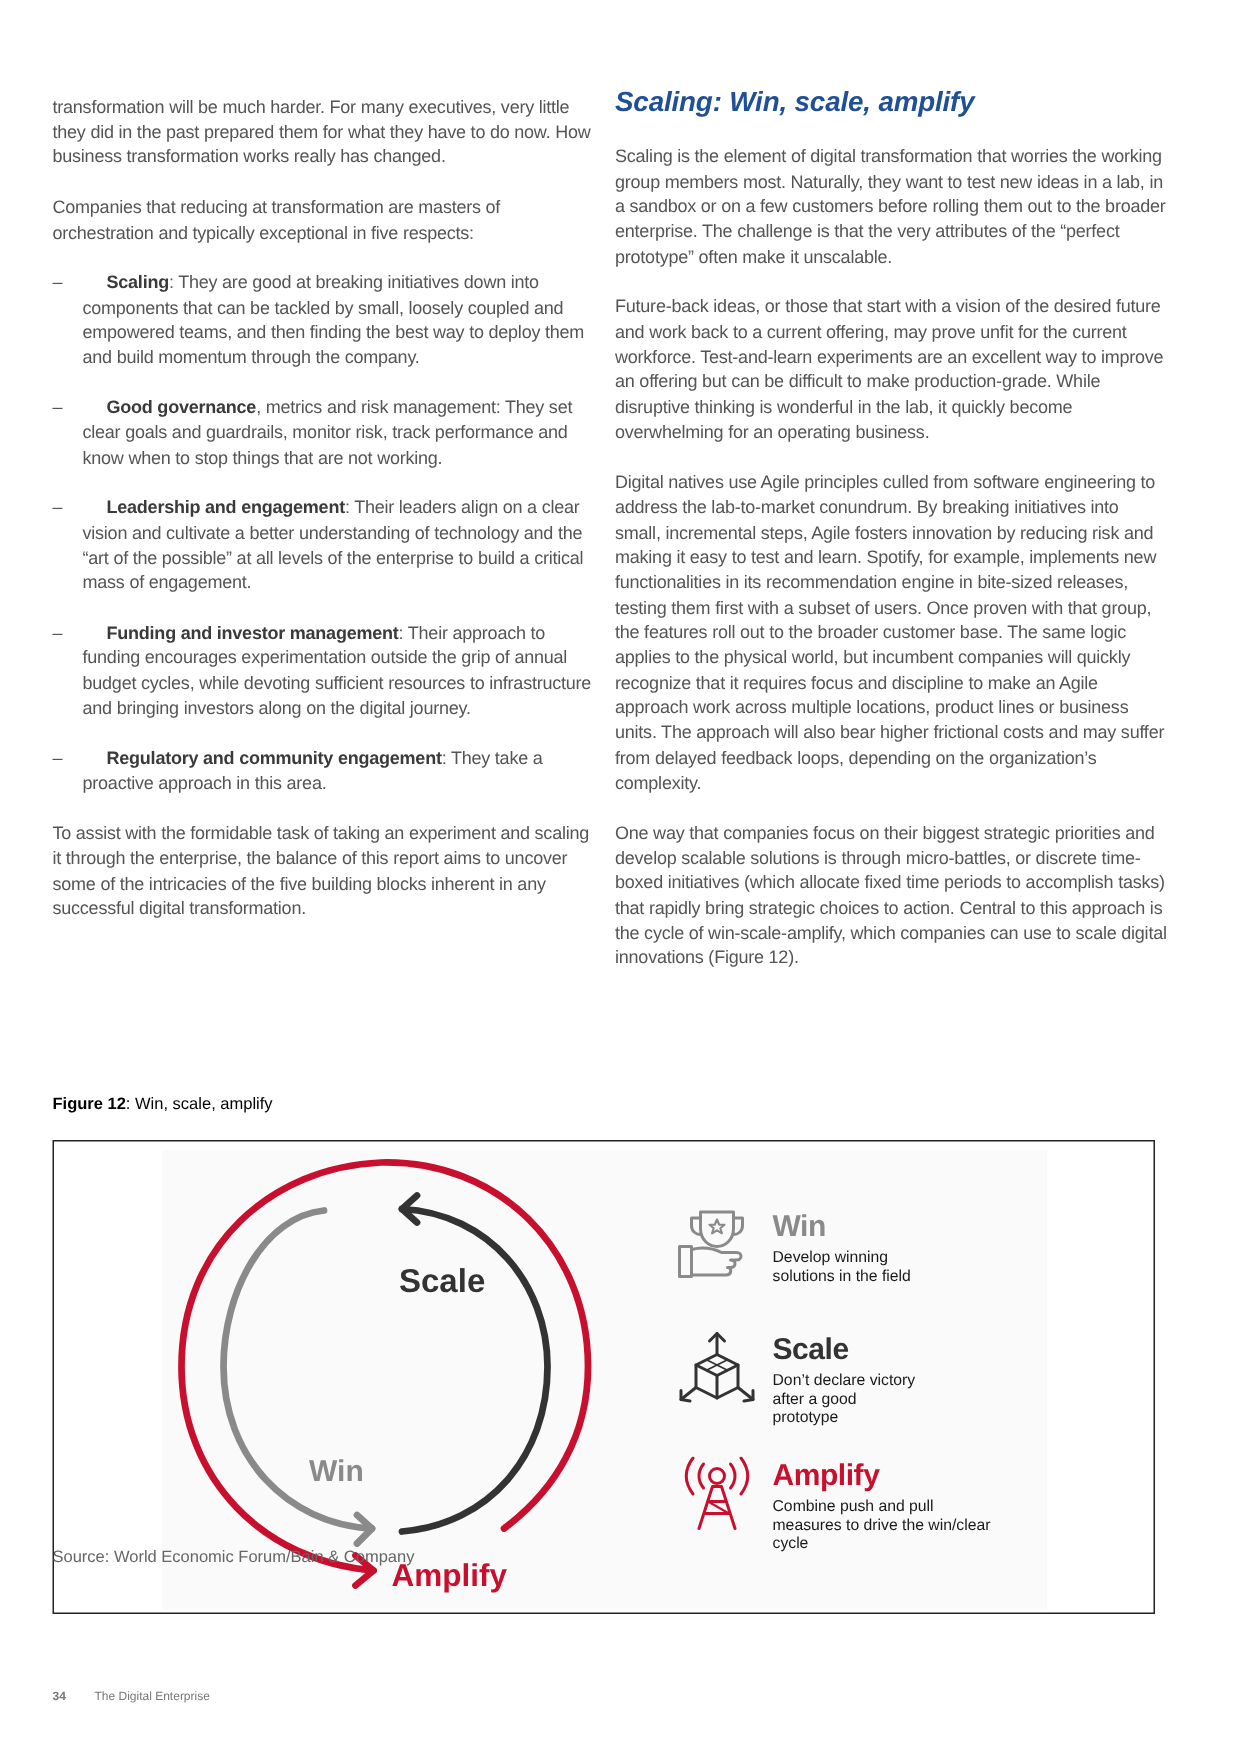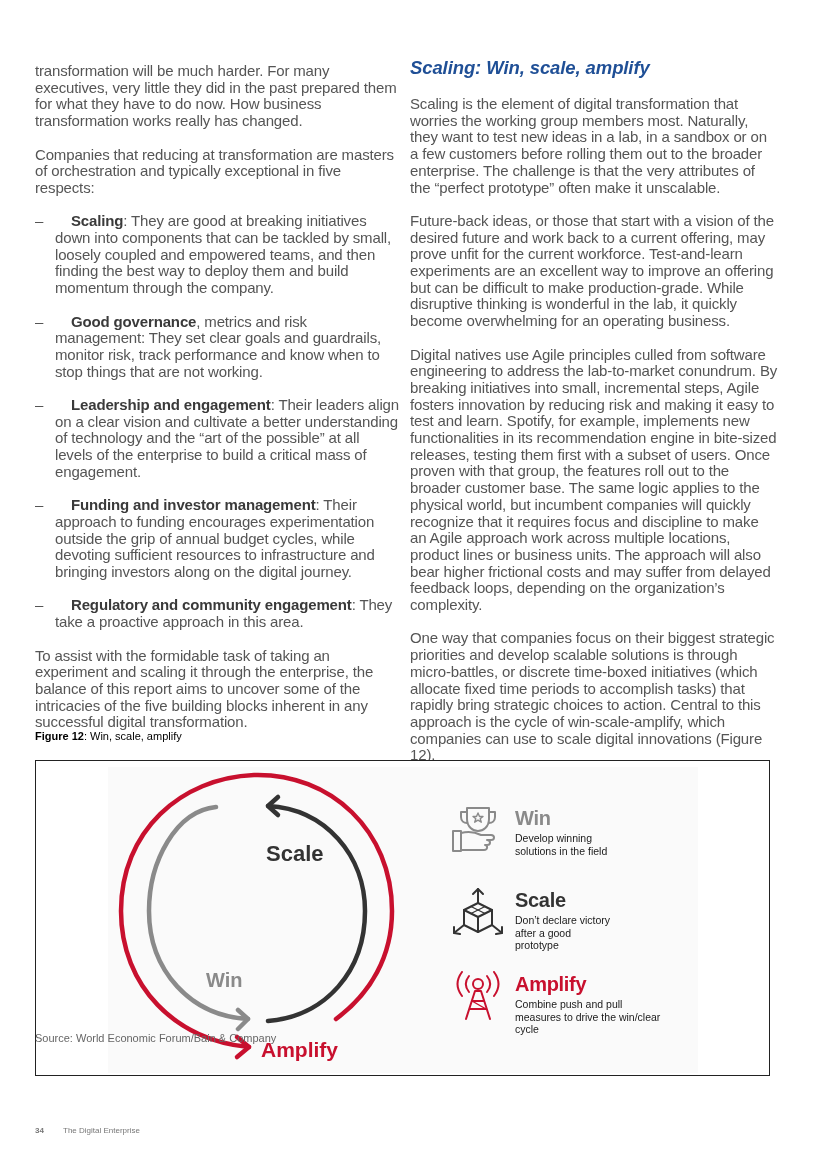--- a/index.html
+++ b/index.html
@@ -1,18 +1,18 @@
 <!DOCTYPE html>
 <html><head>
 <meta charset="utf-8">
 <style>
   html, body { margin: 0; padding: 0; background: #ffffff; }
   body { width: 827px; height: 1169px; position: relative; overflow: hidden;
          font-family: "Liberation Sans", sans-serif; color: #555555; }
-  .col { position: absolute; font-size: 15px; line-height: 16.7px; letter-spacing: -0.15px; }
+  .col { position: absolute; font-size: 12px; line-height: 16.7px; letter-spacing: -0.15px; }
   .col-left { left: 35px; top: 63px; width: 365px; }
   .col-right { left: 410px; top: 96px; width: 368px; }
   p { margin: 0 0 16.7px 0; }
   .bullets { list-style: none; margin: 0; padding: 0; }
   .bullets li { position: relative; padding-left: 20px; margin-bottom: 16.7px; }
   .bullets li .dash { position: absolute; left: 0; top: 0; }
   .bullets b { color: #3a3a3a; font-weight: bold; margin-left: 16px; }
   .section-title { position: absolute; left: 410px; top: 57px; font-size: 18.5px; font-weight: bold;
                    color: #1f4f96; letter-spacing: -0.1px; margin: 0; font-style: italic; }
   .fig-caption { position: absolute; left: 35px; top: 730px; font-size: 11px; color: #000000; }

